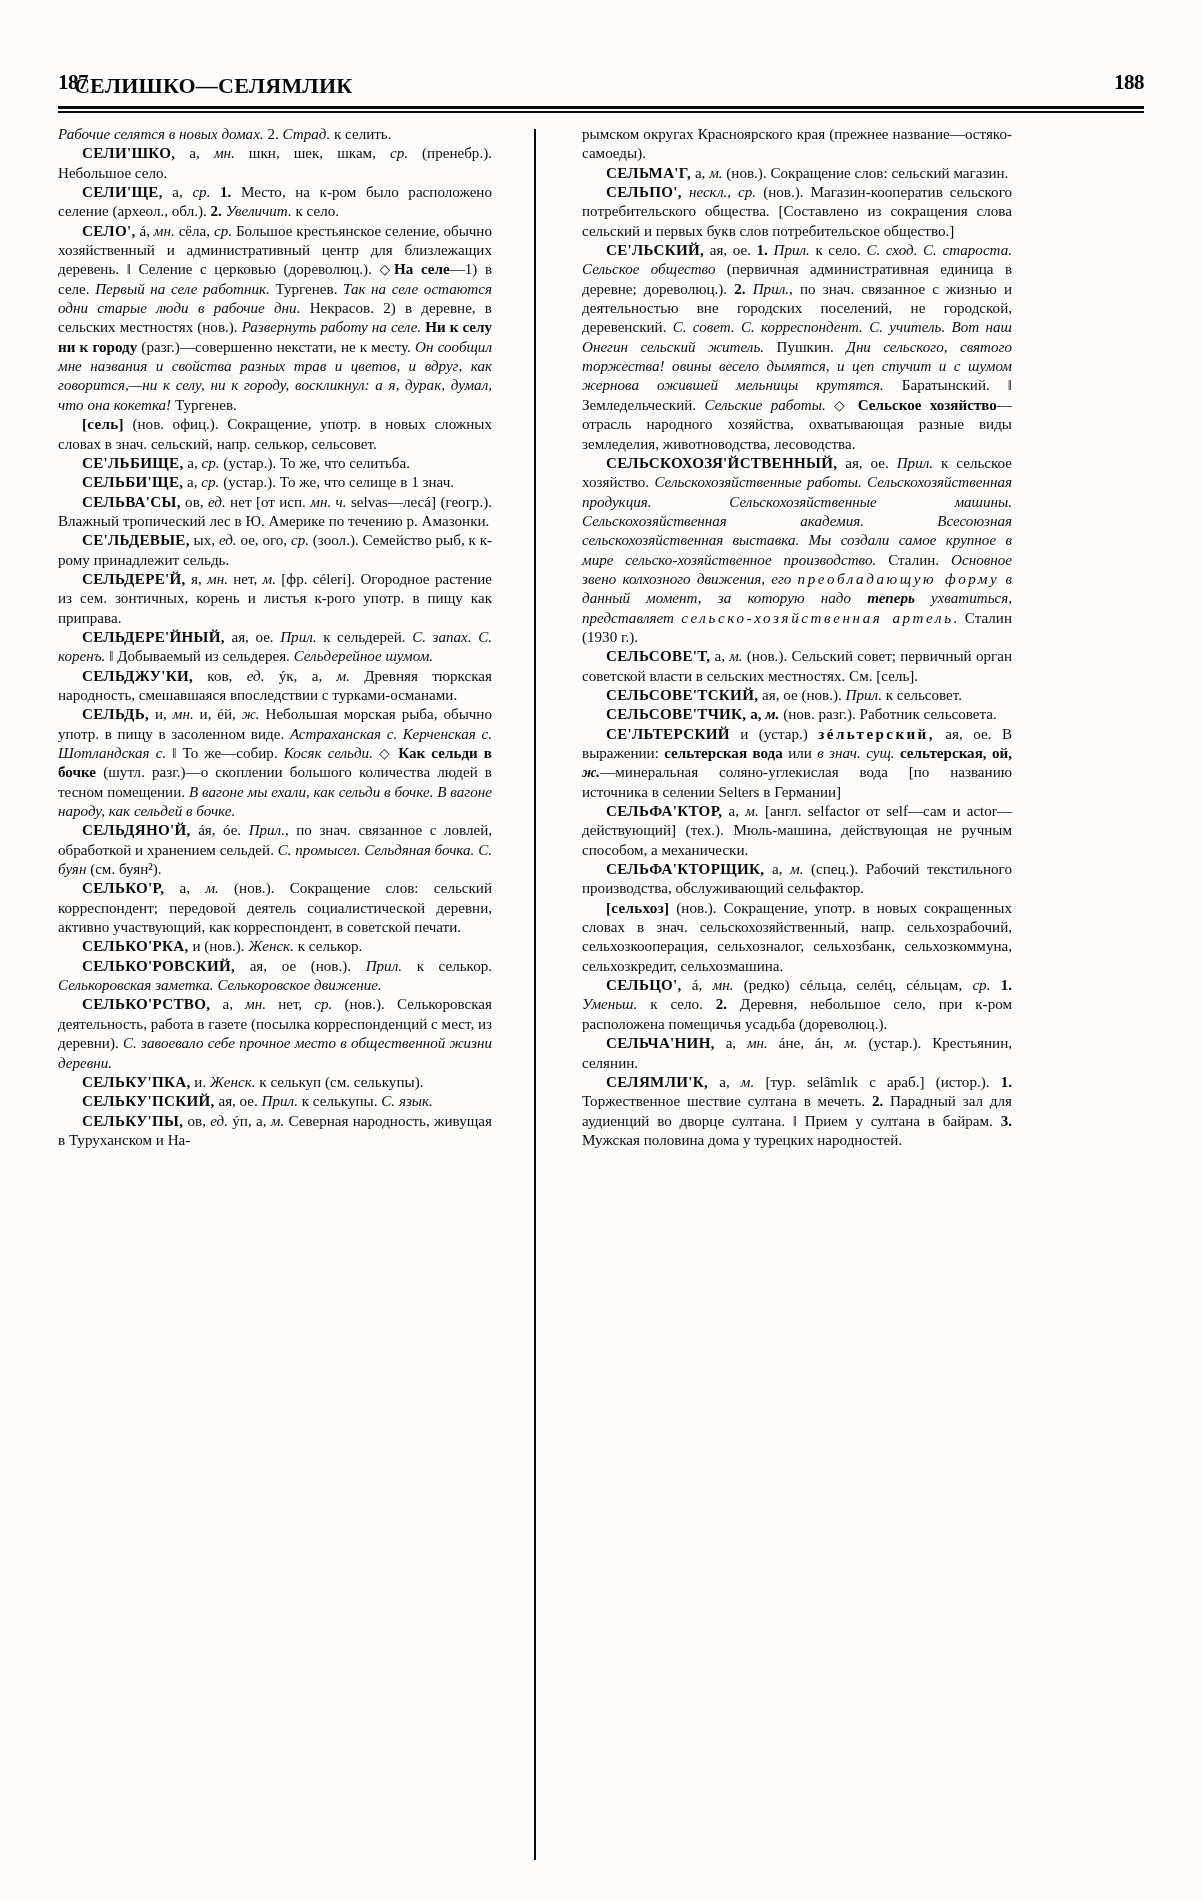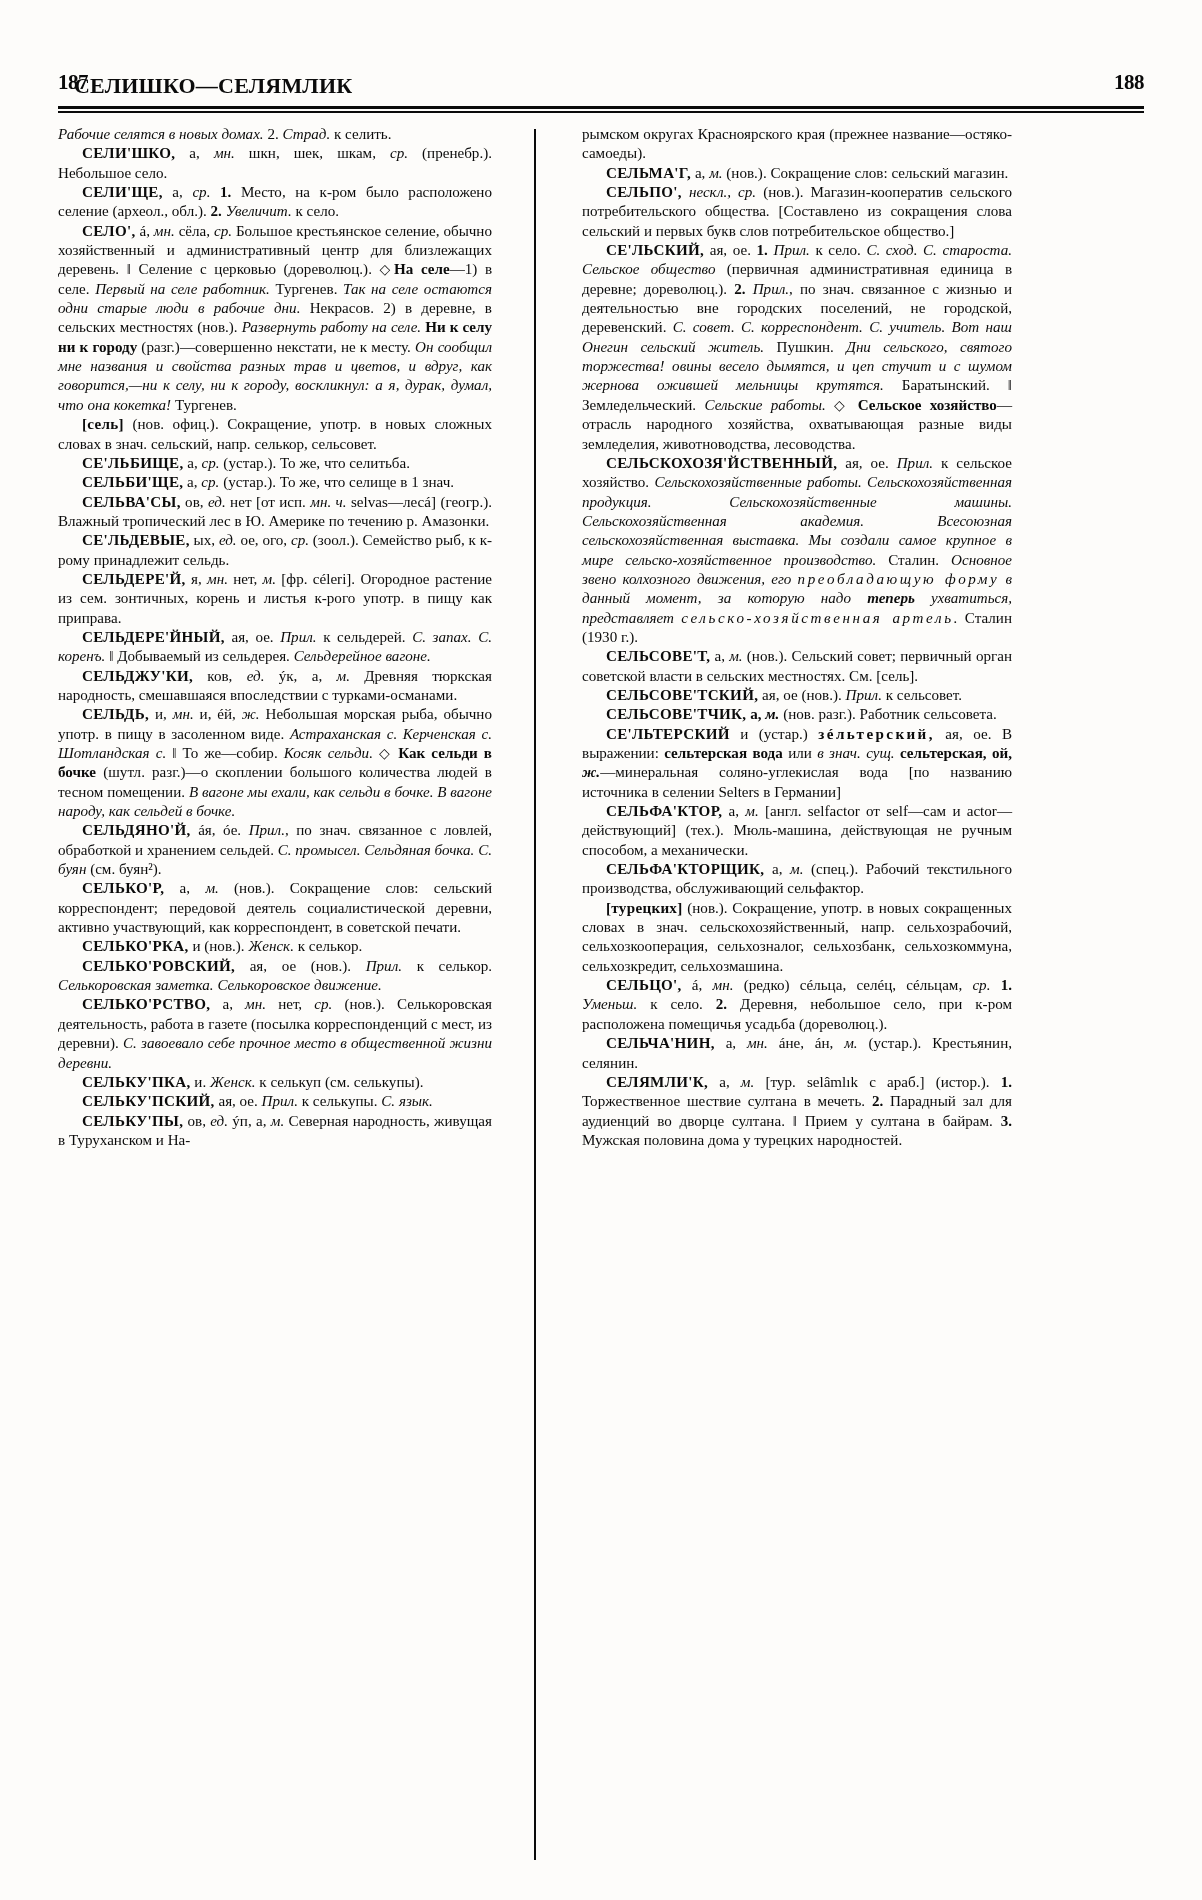--- a/index.html
+++ b/index.html
@@ -143,21 +143,21 @@
       <p class="entry"><span class="hw">СЕ'ЛЬБИЩЕ,</span> а, <span class="it">ср.</span> (устар.). То же, что селитьба.</p>
 
       <p class="entry"><span class="hw">СЕЛЬБИ'ЩЕ,</span> а, <span class="it">ср.</span> (устар.). То же, что селище в 1 знач.</p>
 
       <p class="entry"><span class="hw">СЕЛЬВА'СЫ,</span> ов, <span class="it">ед.</span> нет [от исп. <span class="it">мн. ч.</span> <span class="lat">selvas</span>—лесá] (геогр.). Влажный тропический лес в Ю. Америке по течению р. Амазонки.</p>
 
       <p class="entry"><span class="hw">СЕ'ЛЬДЕВЫЕ,</span> ых, <span class="it">ед.</span> ое, ого, <span class="it">ср.</span> (зоол.). Семейство рыб, к к-рому принадлежит сельдь.</p>
 
       <p class="entry"><span class="hw">СЕЛЬДЕРЕ'Й,</span> я, <span class="it">мн.</span> нет, <span class="it">м.</span> [фр. <span class="lat">céleri</span>]. Огородное растение из сем. зонтичных, корень и листья к-рого употр. в пищу как приправа.</p>
 
-      <p class="entry"><span class="hw">СЕЛЬДЕРЕ'ЙНЫЙ,</span> ая, ое. <span class="it">Прил.</span> к сельдерей. <span class="it">С. запах. С. коренъ.</span> ‖ Добываемый из сельдерея. <span class="it">Сельдерейное вагоне.</span></p>
+      <p class="entry"><span class="hw">СЕЛЬДЕРЕ'ЙНЫЙ,</span> ая, ое. <span class="it">Прил.</span> к сельдерей. <span class="it">С. запах. С. коренъ.</span> ‖ Добываемый из сельдерея. <span class="it">Сельдерейное шумом.</span></p>
 
       <p class="entry"><span class="hw">СЕЛЬДЖУ'КИ,</span> ков, <span class="it">ед.</span> ýк, а, <span class="it">м.</span> Древняя тюркская народность, смешавшаяся впоследствии с турками-османами.</p>
 
       <p class="entry"><span class="hw">СЕЛЬДЬ,</span> и, <span class="it">мн.</span> и, éй, <span class="it">ж.</span> Небольшая морская рыба, обычно употр. в пищу в засоленном виде. <span class="it">Астраханская с. Керченская с. Шотландская с.</span> ‖ То же—собир. <span class="it">Косяк сельди.</span> <span class="dia">◇</span> <span class="b">Как сельди в бочке</span> (шутл. разг.)—о скоплении большого количества людей в тесном помещении. <span class="it">В вагоне мы ехали, как сельди в бочке. В вагоне народу, как сельдей в бочке.</span></p>
 
       <p class="entry"><span class="hw">СЕЛЬДЯНО'Й,</span> áя, óе. <span class="it">Прил.</span>, по знач. связанное с ловлей, обработкой и хранением сельдей. <span class="it">С. промысел. Сельдяная бочка. С. буян</span> (см. буян²).</p>
 
       <p class="entry"><span class="hw">СЕЛЬКО'Р,</span> а, <span class="it">м.</span> (нов.). Сокращение слов: сельский корреспондент; передовой деятель социалистической деревни, активно участвующий, как корреспондент, в советской печати.</p>
 
       <p class="entry"><span class="hw">СЕЛЬКО'РКА,</span> и (нов.). <span class="it">Женск.</span> к селькор.</p>
@@ -193,21 +193,21 @@
       <p class="entry"><span class="hw">СЕЛЬСОВЕ'ТСКИЙ,</span> ая, ое (нов.). <span class="it">Прил.</span> к сельсовет.</p>
 
       <p class="entry"><span class="hw">СЕЛЬСОВЕ'ТЧИК,</span> <span class="b">а, <span class="it">м.</span></span> (нов. разг.). Работник сельсовета.</p>
 
       <p class="entry"><span class="hw">СЕ'ЛЬТЕРСКИЙ</span> и (устар.) <span class="hw-sp">зéльтерский,</span> ая, ое. В выражении: <span class="b">сельтерская вода</span> или <span class="it">в знач. сущ.</span> <span class="b">сельтерская,</span> <span class="b">ой, <span class="it">ж.</span></span>—минеральная соляно-углекислая вода [по названию источника в селении <span class="lat">Selters</span> в Германии]</p>
 
       <p class="entry"><span class="hw">СЕЛЬФА'КТОР,</span> а, <span class="it">м.</span> [англ. <span class="lat">selfactor</span> от <span class="lat">self</span>—сам и <span class="lat">actor</span>—действующий] (тех.). Мюль-машина, действующая не ручным способом, а механически.</p>
 
       <p class="entry"><span class="hw">СЕЛЬФА'КТОРЩИК,</span> а, <span class="it">м.</span> (спец.). Рабочий текстильного производства, обслуживающий сельфактор.</p>
 
-      <p class="entry"><span class="hw">[турецких]</span> (нов.). Сокращение, употр. в новых сокращенных словах в знач. сельскохозяйственный, напр. сельхозрабочий, сельхозкооперация, сельхозналог, сельхозбанк, сельхозкоммуна, сельхозкредит, сельхозмашина.</p>
+      <p class="entry"><span class="hw">[сельхоз]</span> (нов.). Сокращение, употр. в новых сокращенных словах в знач. сельскохозяйственный, напр. сельхозрабочий, сельхозкооперация, сельхозналог, сельхозбанк, сельхозкоммуна, сельхозкредит, сельхозмашина.</p>
 
       <p class="entry"><span class="hw">СЕЛЬЦО',</span> á, <span class="it">мн.</span> (редко) сéльца, селéц, сéльцам, <span class="it">ср.</span> <span class="b">1.</span> <span class="it">Уменьш.</span> к село. <span class="b">2.</span> Деревня, небольшое село, при к-ром расположена помещичья усадьба (дореволюц.).</p>
 
       <p class="entry"><span class="hw">СЕЛЬЧА'НИН,</span> а, <span class="it">мн.</span> áне, áн, <span class="it">м.</span> (устар.). Крестьянин, селянин.</p>
 
       <p class="entry"><span class="hw">СЕЛЯМЛИ'К,</span> а, <span class="it">м.</span> [тур. <span class="lat">selâmlık</span> с араб.] (истор.). <span class="b">1.</span> Торжественное шествие султана в мечеть. <span class="b">2.</span> Парадный зал для аудиенций во дворце султана. ‖ Прием у султана в байрам. <span class="b">3.</span> Мужская половина дома у турецких народностей.</p>
 
     </div>
   </div>
  </div>

